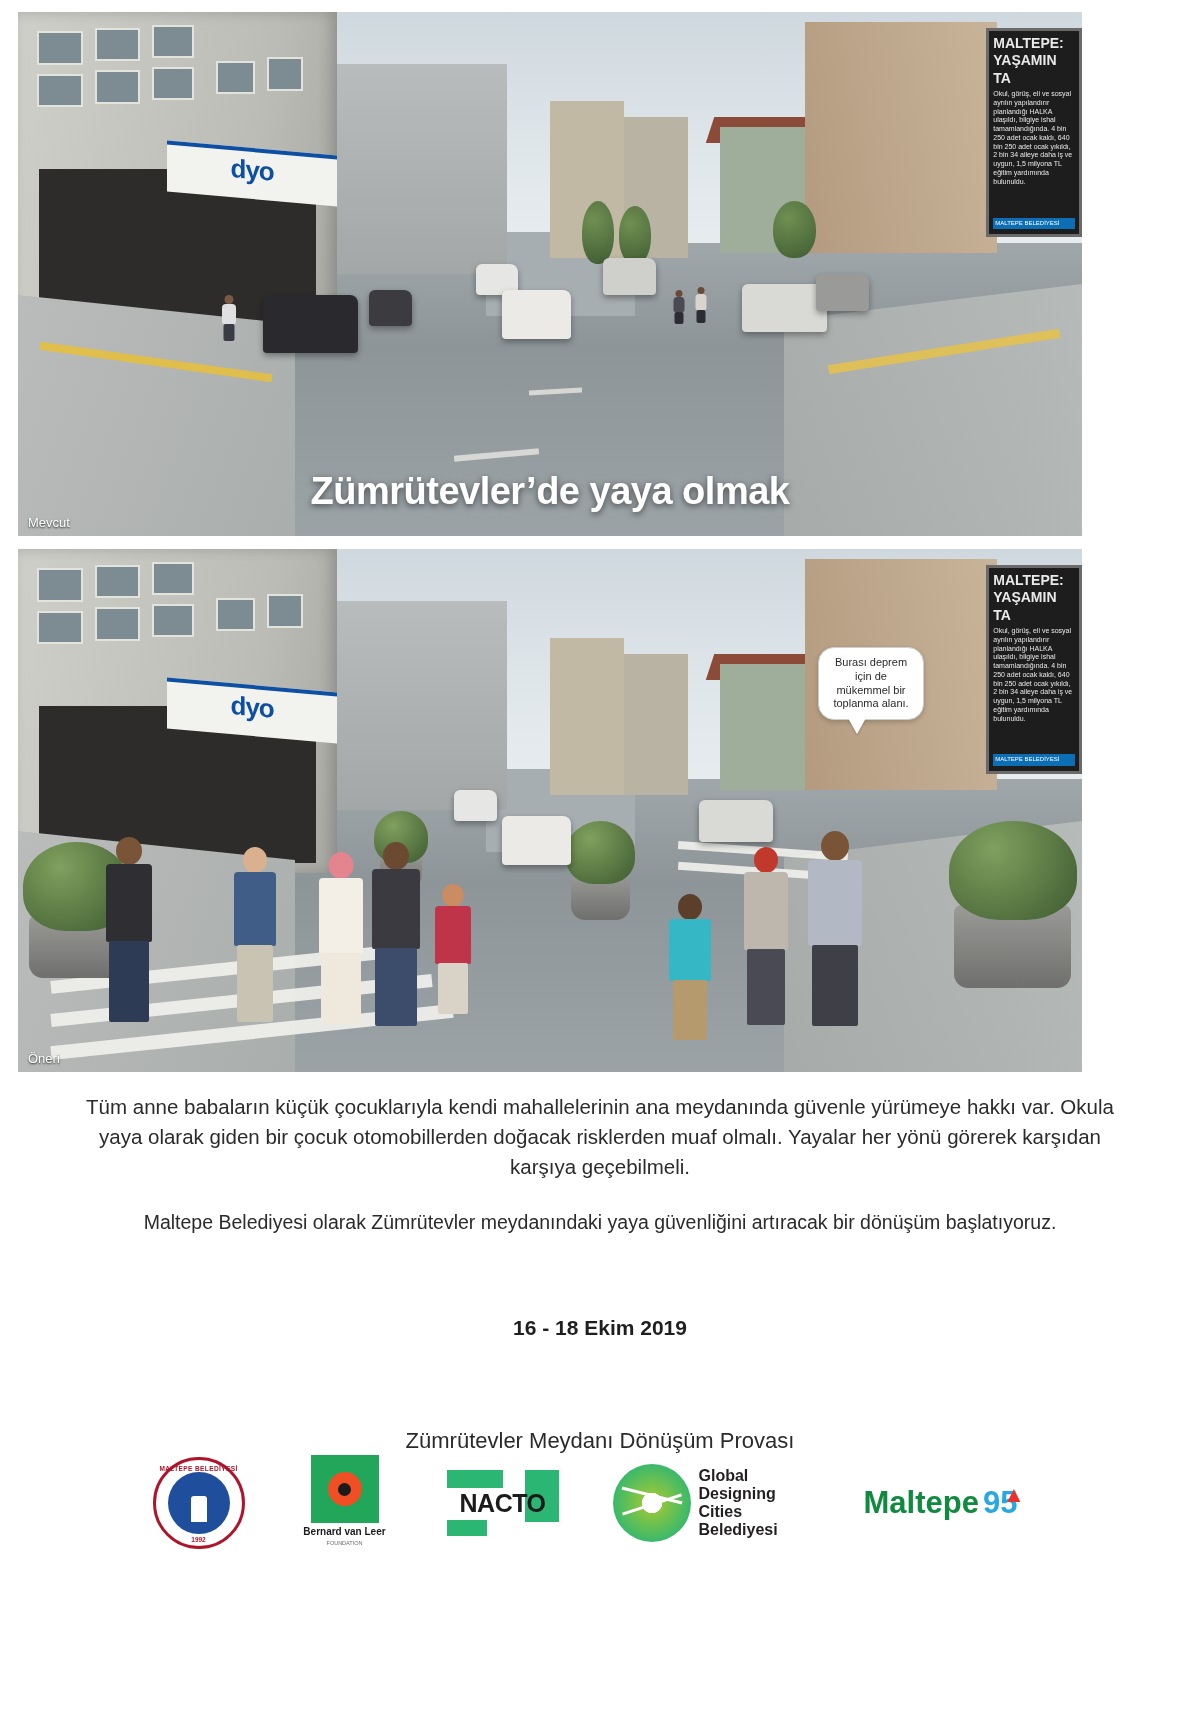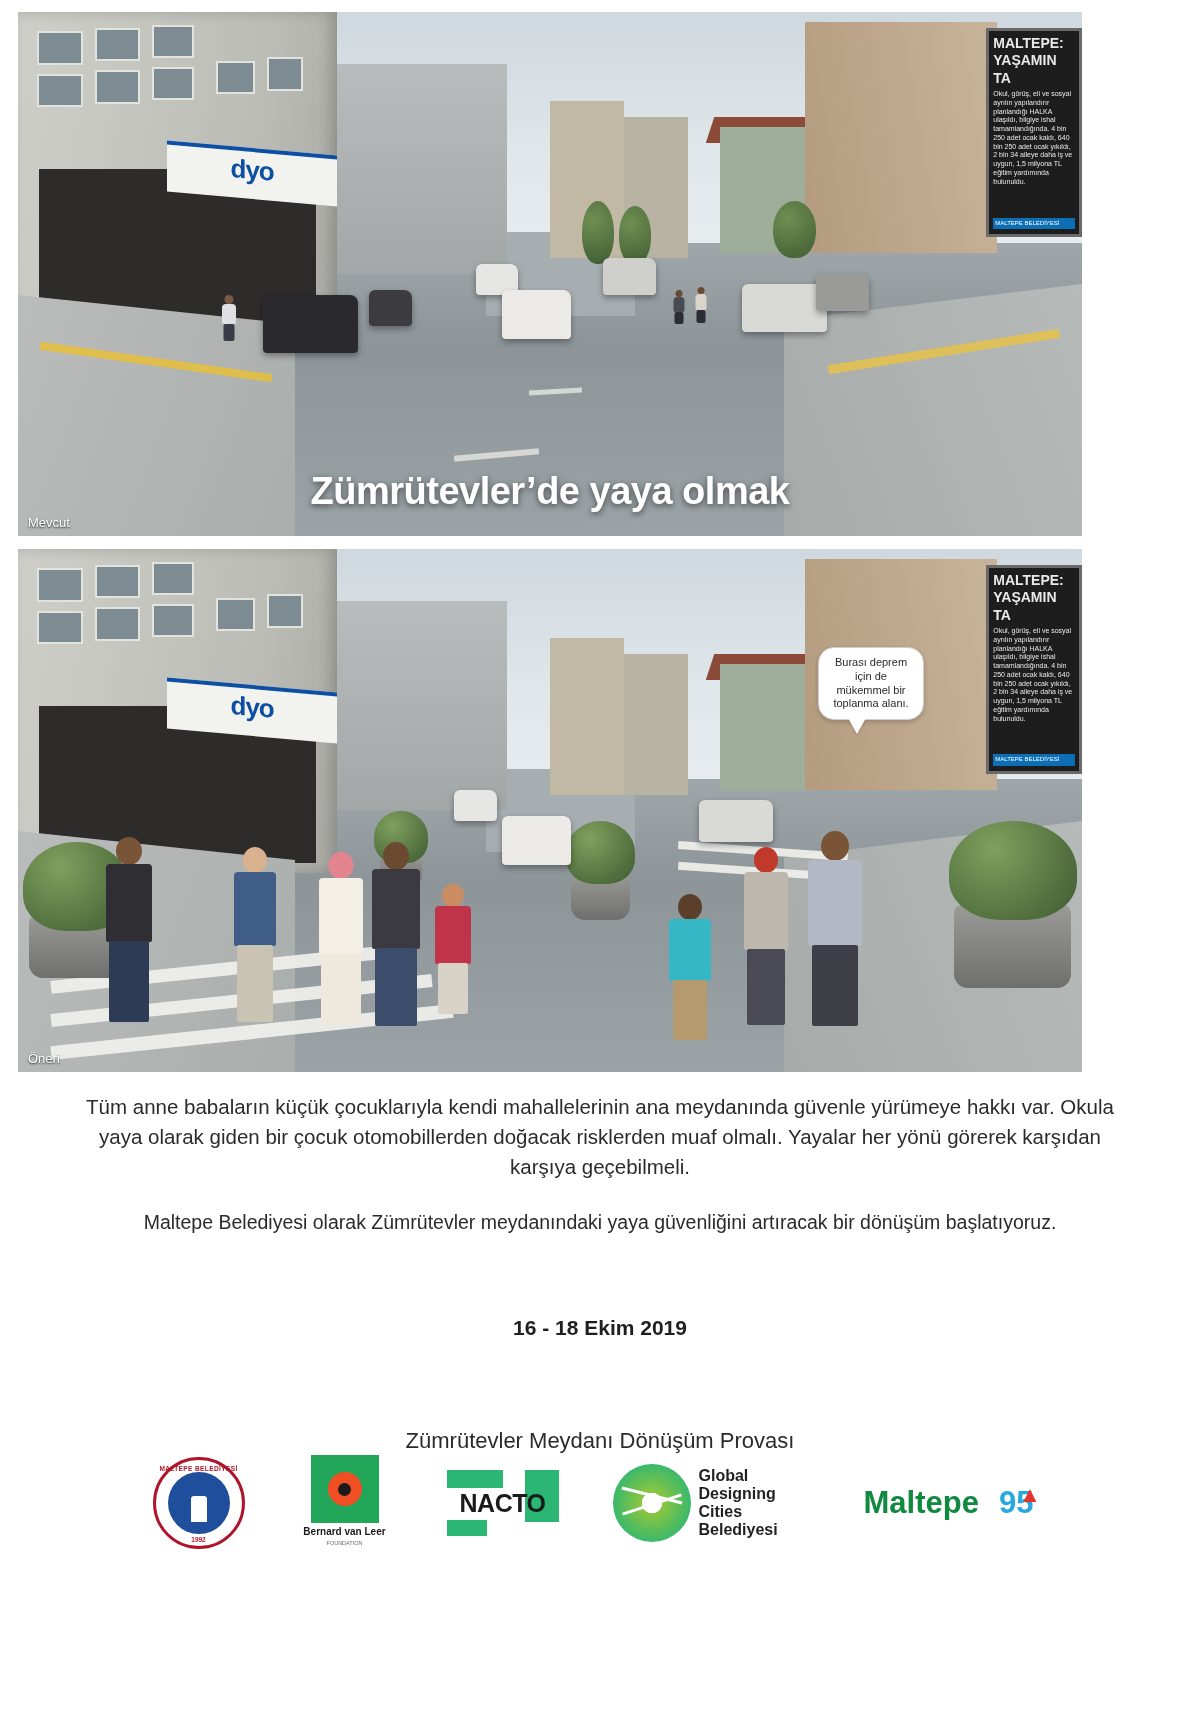--- a/index.html
+++ b/index.html
@@ -352,21 +352,21 @@
   }
   .sp-circle {
     width: 88px; height: 88px; border-radius: 50%;
     border: 2px dashed #3a3a3a;
     display: flex; align-items: center; justify-content: center;
     font-size: 8px; font-weight: bold; letter-spacing: 1px; color: #2a2a2a;
     text-align: center;
   }
 
   .logo-maltepe95 {
-    width: 190px; height: 60px; display: flex; align-items: center; gap: 20px;
+    width: 190px; height: 60px; display: flex; align-items: center; gap: 4px;
   }
   .m95-word {
     font-weight: bold; font-size: 31px; color: #0f8a3e;
   }
   .m95-num {
     font-weight: bold; font-size: 31px; color: #27a8e0; position: relative;
   }
   .m95-num::after {
     content: ""; position: absolute; right: -3px; top: 4px;
     width: 13px; height: 13px; background: #e8322c;

